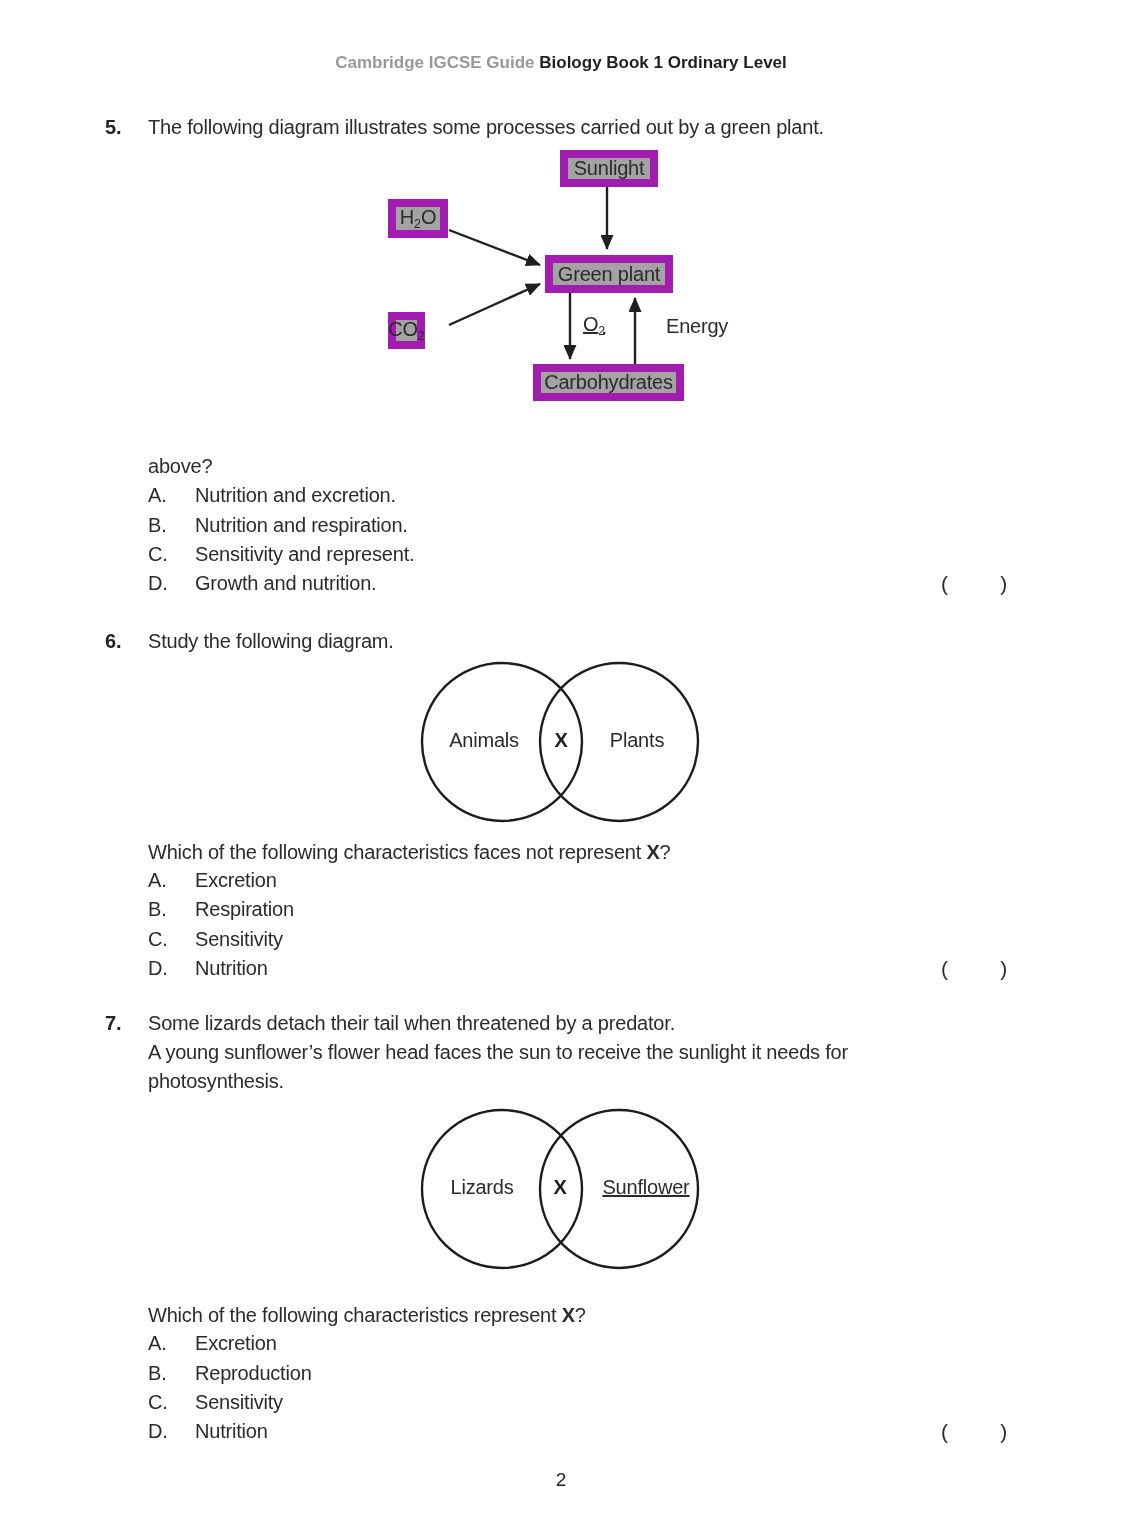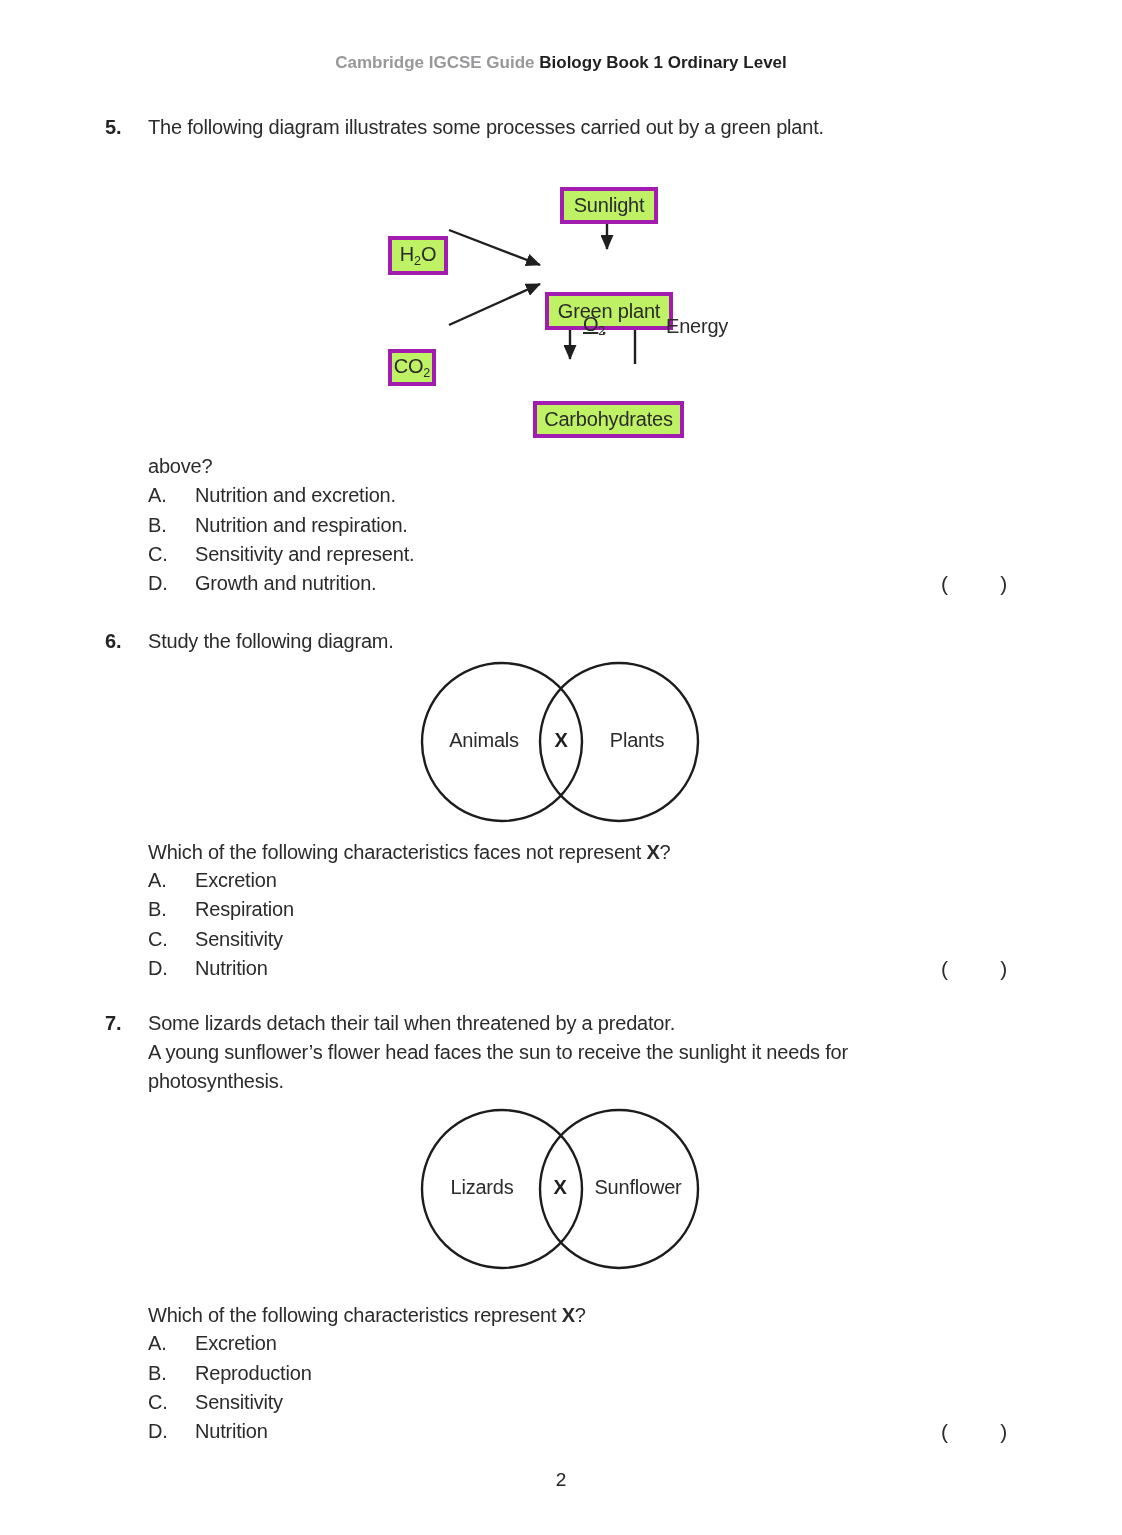--- a/index.html
+++ b/index.html
@@ -23,32 +23,31 @@
   .header .black { color: #1f1f1f; }
   .bold { font-weight: bold; }
   .qnum { font-weight: bold; color: #232323; }
   .body-line { color: #2b2b2b; }
 
   
   .diagram { left: 380px; top: 145px; width: 420px; height: 262px; }
   .diagram svg.arrows { position: absolute; left: 0; top: 0; }
   .dbox {
     position: absolute;
-    border: 4px solid #a21caf;
-    background: #bef264;
+    border: 8px solid #a21caf;
+    background: #a3a3a3;
     display: flex;
     align-items: center;
     justify-content: center;
     font-size: 20px;
     color: #2b2b2b;
-    margin-top: 37px;
   }
   .box-sunlight { left: 180px; top: 5px; width: 98px; height: 37px; }
   .box-h2o { left: 8px; top: 54px; width: 60px; height: 39px; }
-  .box-co2 { left: 8px; top: 167px; width: 48px; height: 37px; }
+  .box-co2 { left: 8px; top: 167px; width: 37px; height: 37px; }
   .box-green { left: 165px; top: 110px; width: 128px; height: 38px; }
   .box-carb { left: 153px; top: 219px; width: 151px; height: 37px; }
   .dlabel { position: absolute; font-size: 20px; color: #2b2b2b; }
   .lbl-o2 { left: 203px; top: 168px; text-decoration: underline; }
   .lbl-energy { left: 286px; top: 170px; }
   .sub { font-size: 12.5px; vertical-align: -4px; letter-spacing: 0; }
 
   
   .venn { width: 290px; height: 168px; }
   .venn-q6 { left: 420px; top: 658px; }
@@ -156,21 +155,21 @@
   <div class="abs body-line" style="left:148px; top:1041px;">A young sunflower’s flower head faces the sun to receive the sunlight it needs for</div>
   <div class="abs body-line" style="left:148px; top:1070px;text-align:center;">photosynthesis.</div>
 
   <div class="abs venn venn-q7">
     <svg width="290" height="168" viewBox="0 0 290 168">
       <ellipse cx="82" cy="84" rx="80" ry="79" fill="none" stroke="#1c1c1c" stroke-width="2.4"></ellipse>
       <ellipse cx="199" cy="84" rx="79" ry="79" fill="none" stroke="#1c1c1c" stroke-width="2.4"></ellipse>
     </svg>
     <span class="vlabel" style="left:62px;">Lizards</span>
     <span class="vlabel vx" style="left:140px;">X</span>
-    <span class="vlabel" style="left:218px;">Sunflower</span>
+    <span class="vlabel" style="left:226px;text-decoration:underline;">Sunflower</span>
   </div>
 
   <div class="abs body-line" style="left:148px; top:1304px;"><span>Which of the following characteristics represent </span><span class="bold">X</span><span>?</span></div>
 
   <div class="opt-row" style="top:1332px;"><span class="opt-letter">A.</span><span>Excretion</span></div>
   <div class="opt-row" style="top:1362px;"><span class="opt-letter">B.</span><span>Reproduction</span></div>
   <div class="opt-row" style="top:1391px;"><span class="opt-letter">C.</span><span>Sensitivity</span></div>
   <div class="opt-row" style="top:1420px;"><span class="opt-letter">D.</span><span>Nutrition</span></div>
   <div class="brackets" style="top:1420px;">
       <span>(</span>

